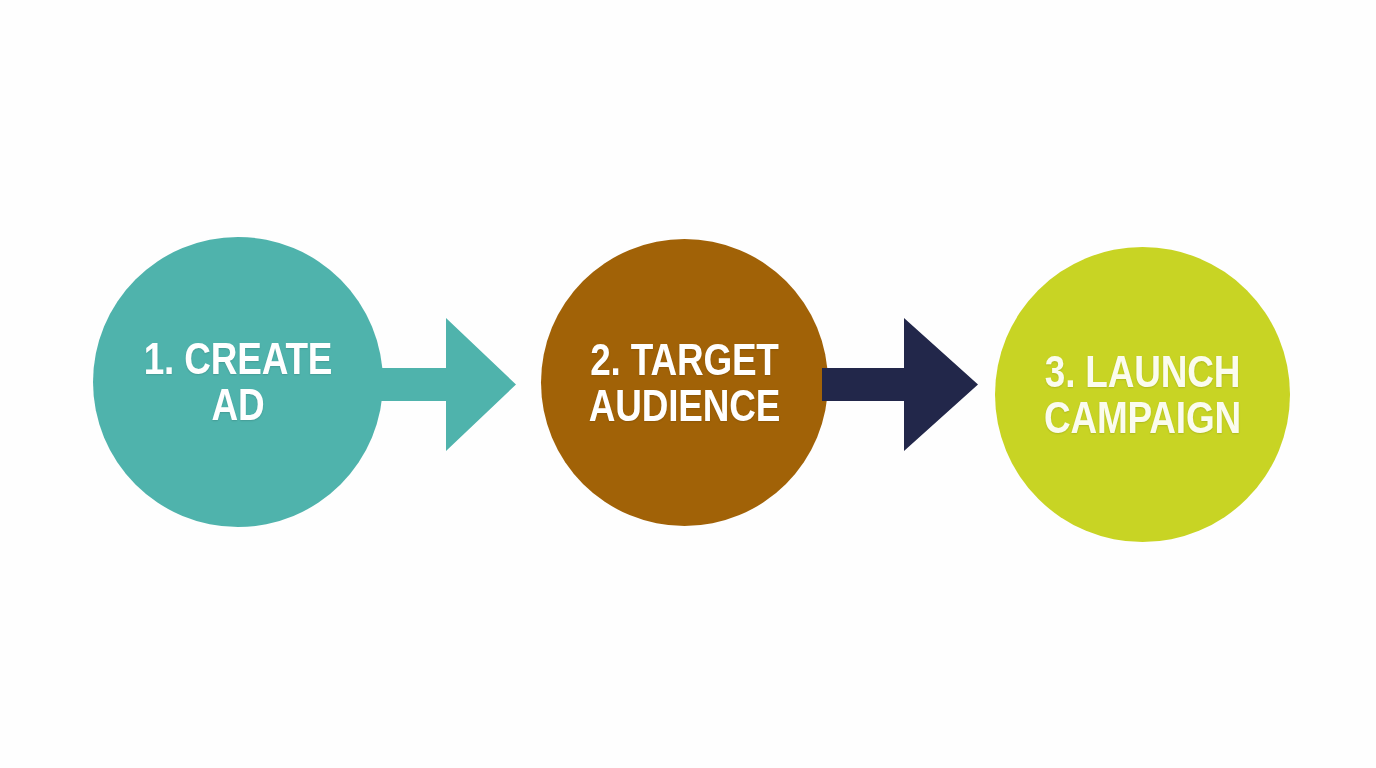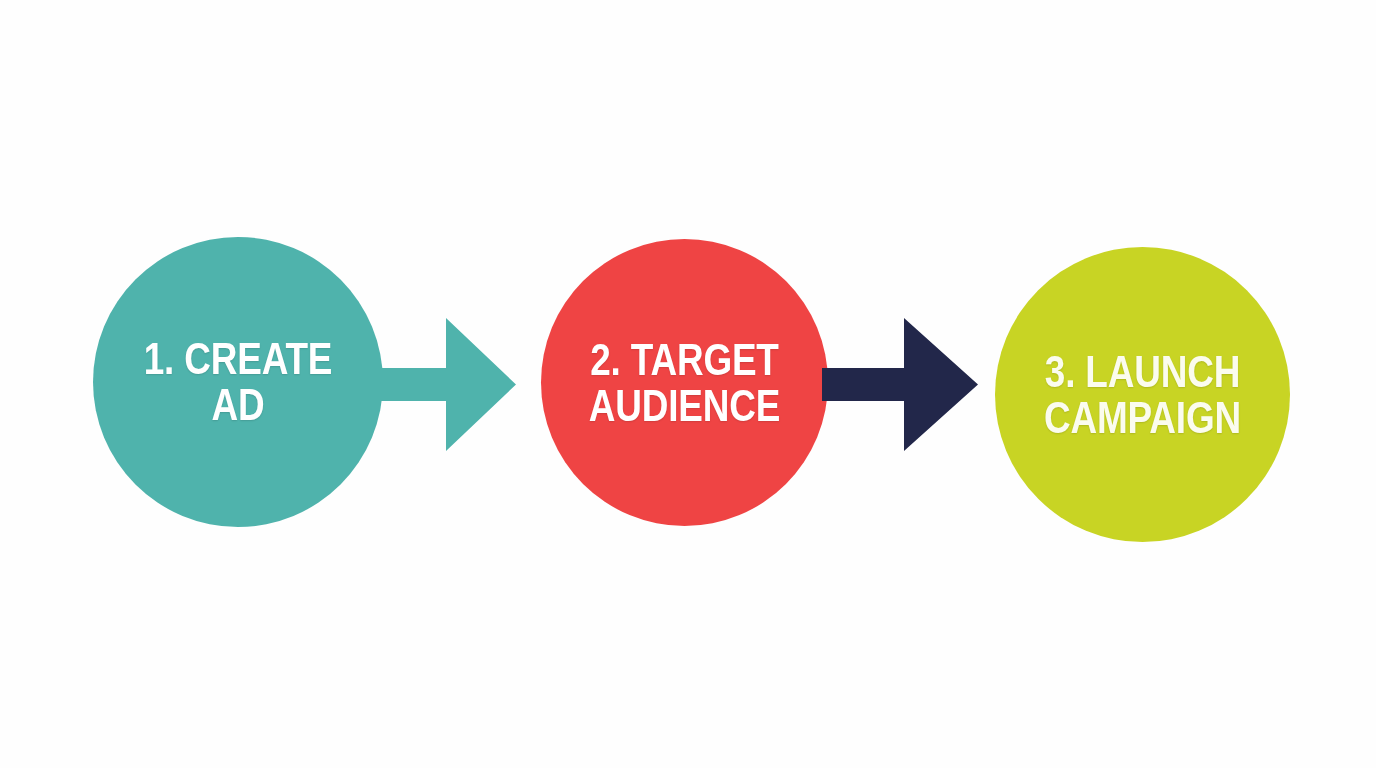--- a/index.html
+++ b/index.html
@@ -49,21 +49,21 @@
     color: #ffffff;
     font-size: 45px;
     width: 330px;
   }
   
   #node-target-audience {
     left: 541px;
     top: 239px;
     width: 287px;
     height: 287px;
-    background: #ef4444;
+    background: #a16207;
   }
   #node-target-audience .node-label {
     color: #ffffff;
     font-size: 45px;
     width: 300px;
   }
   
   #node-launch-campaign {
     left: 995px;
     top: 247px;

